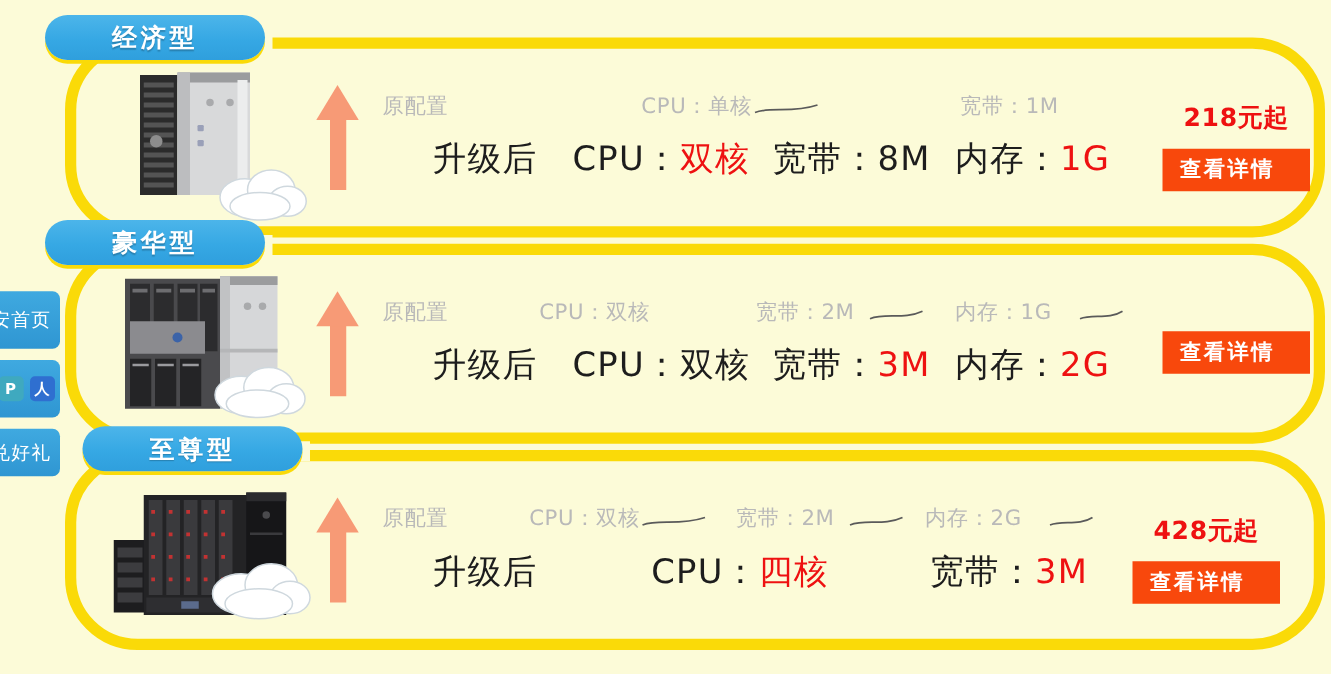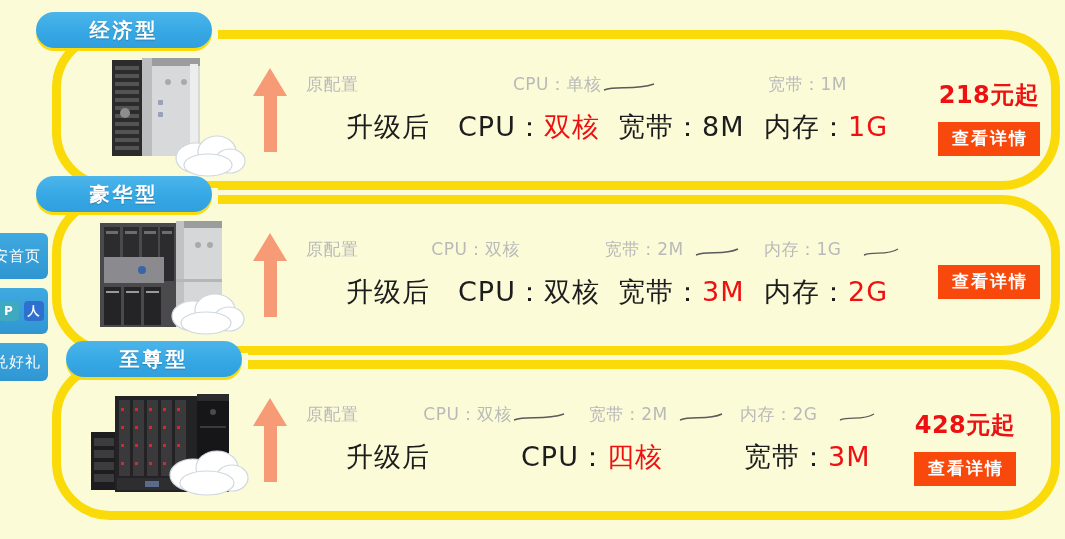--- a/index.html
+++ b/index.html
@@ -195,33 +195,33 @@
     flex: 0 0 150px;
     display: flex;
     flex-direction: column;
     align-items: center;
     justify-content: center;
     height: 120px;
     padding-top: 14px;
   }
   .price {
     color: #ee1111;
-    font-size: 24px;
+    font-size: 20px;
     font-weight: bold;
     letter-spacing: .5px;
     margin-bottom: 11px;
     white-space: nowrap;
   }
   .cta-btn {
     background: #f8480c;
     color: #ffffff;
     font-size: 17px;
     font-weight: bold;
     letter-spacing: 2px;
-    padding: 5px 12px 6px 14px;
+    padding: 5px 28px 6px 14px;
     border: none;
     cursor: pointer;
     white-space: nowrap;
     font-family: "DejaVu Sans", "Liberation Sans", sans-serif;
   }
 
   
   .side-widget {
     position: absolute;
     left: -48px;

